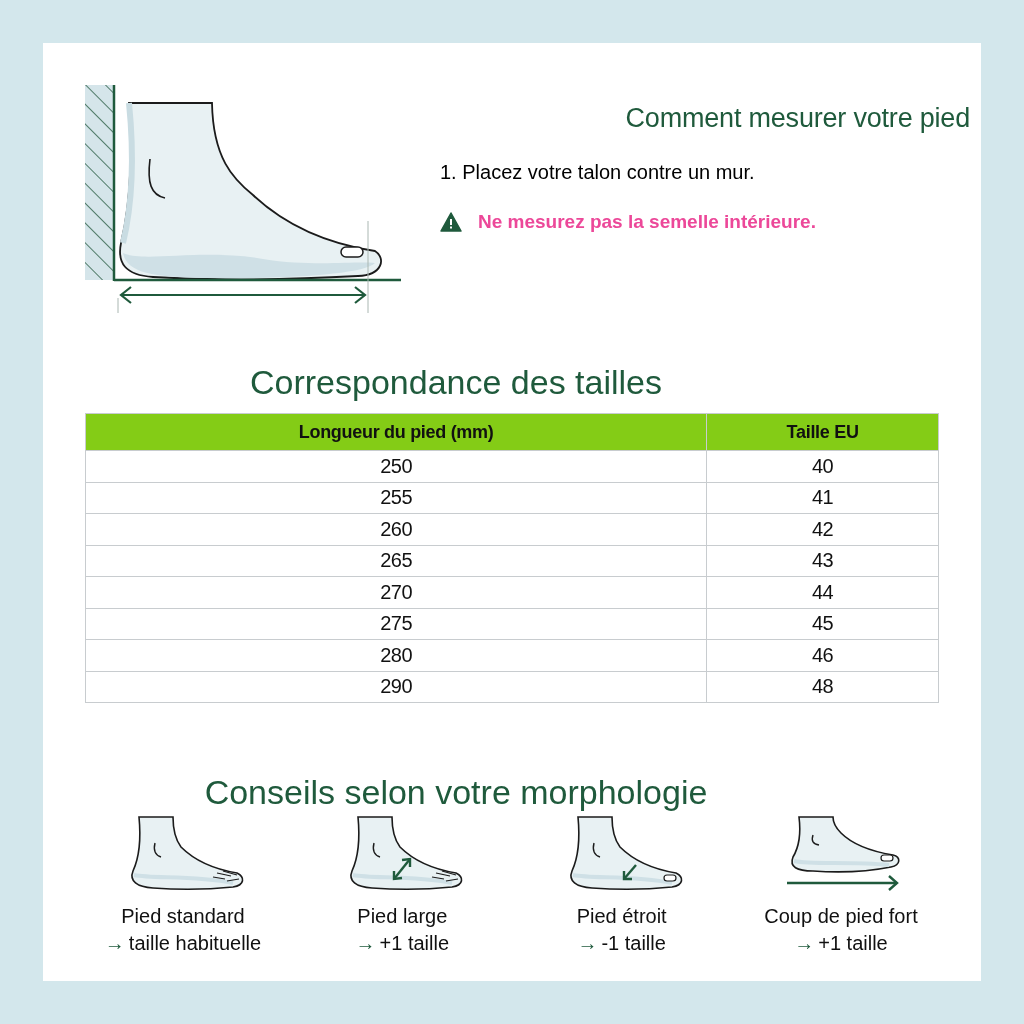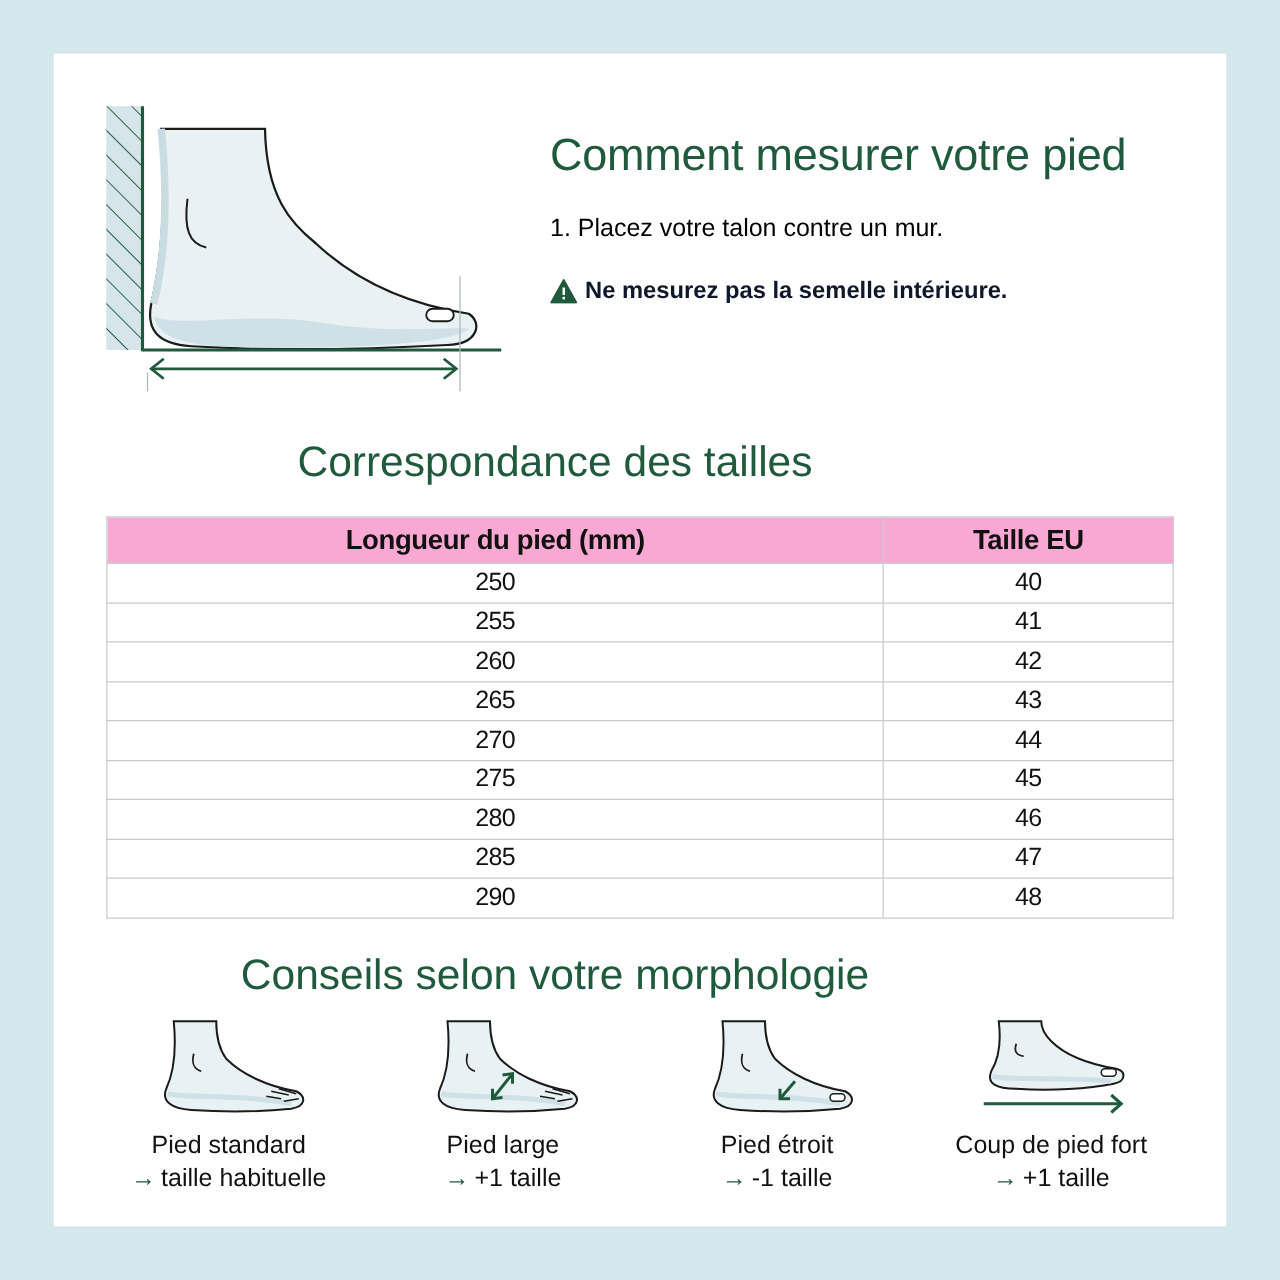--- a/index.html
+++ b/index.html
@@ -20,69 +20,70 @@
       position: absolute;
       left: 40px; top: 40px;
       width: 320px; height: 270px;
     }
     .measure-block {
       position: absolute;
       left: 397px; top: 60px;
       width: 530px;
     }
     .measure-title {
-      font-size: 36px;
+      font-size: 27px;
       color: #1f5a3c;
       margin: 0 0 24px 0;
       font-weight: normal;
       letter-spacing: -0.2px;
+      text-align: right;
     }
     .step {
       font-size: 20px;
       color: #000000;
       line-height: 29px;
     }
     .warning {
       margin-top: 24px;
       font-size: 19px;
       font-weight: bold;
-      color: #0f172a;
+      color: #ec4899;
       display: flex;
       align-items: center;
-      gap: 6px;
+      gap: 16px;
     }
     .warning svg { display: block; }
     .section-title {
       position: absolute;
       left: 0; width: 802px;
       text-align: center;
       font-size: 34px;
       color: #1f5a3c;
-      margin: 0;
+      margin: 12px;
       font-weight: normal;
     }
     .table-title { top: 308px; }
     .size-table {
       position: absolute;
       left: 42px; top: 370px;
       width: 854px;
       border-collapse: collapse;
       font-size: 20px;
       color: #111;
     }
     .size-table th, .size-table td {
       border: 1px solid #c8cccf;
       text-align: center;
       height: 30.5px;
       padding: 0;
     }
     .size-table th {
-      background: #f9a8d4;
+      background: #84cc16;
       font-weight: bold;
-      font-size: 22px;
+      font-size: 18px;
       height: 36px;
       letter-spacing: -0.3px;
       margin-top: 24px;
     }
     .size-table td { letter-spacing: -0.5px; }
     .tips-title { top: 718px; }
     .tips {
       position: absolute;
       left: 40px; top: 770px;
       width: 858px;
@@ -188,24 +189,20 @@
         </tr>
       <tr>
           <td>275</td>
           <td>45</td>
         </tr>
       <tr>
           <td>280</td>
           <td>46</td>
         </tr>
       <tr>
-          <td>285</td>
-          <td>47</td>
-        </tr>
-      <tr>
           <td>290</td>
           <td>48</td>
         </tr>
     </tbody>
   </table>
 
   <h2 class="section-title tips-title">Conseils selon votre morphologie</h2>
   <div class="tips">
 
     <div class="tip">

